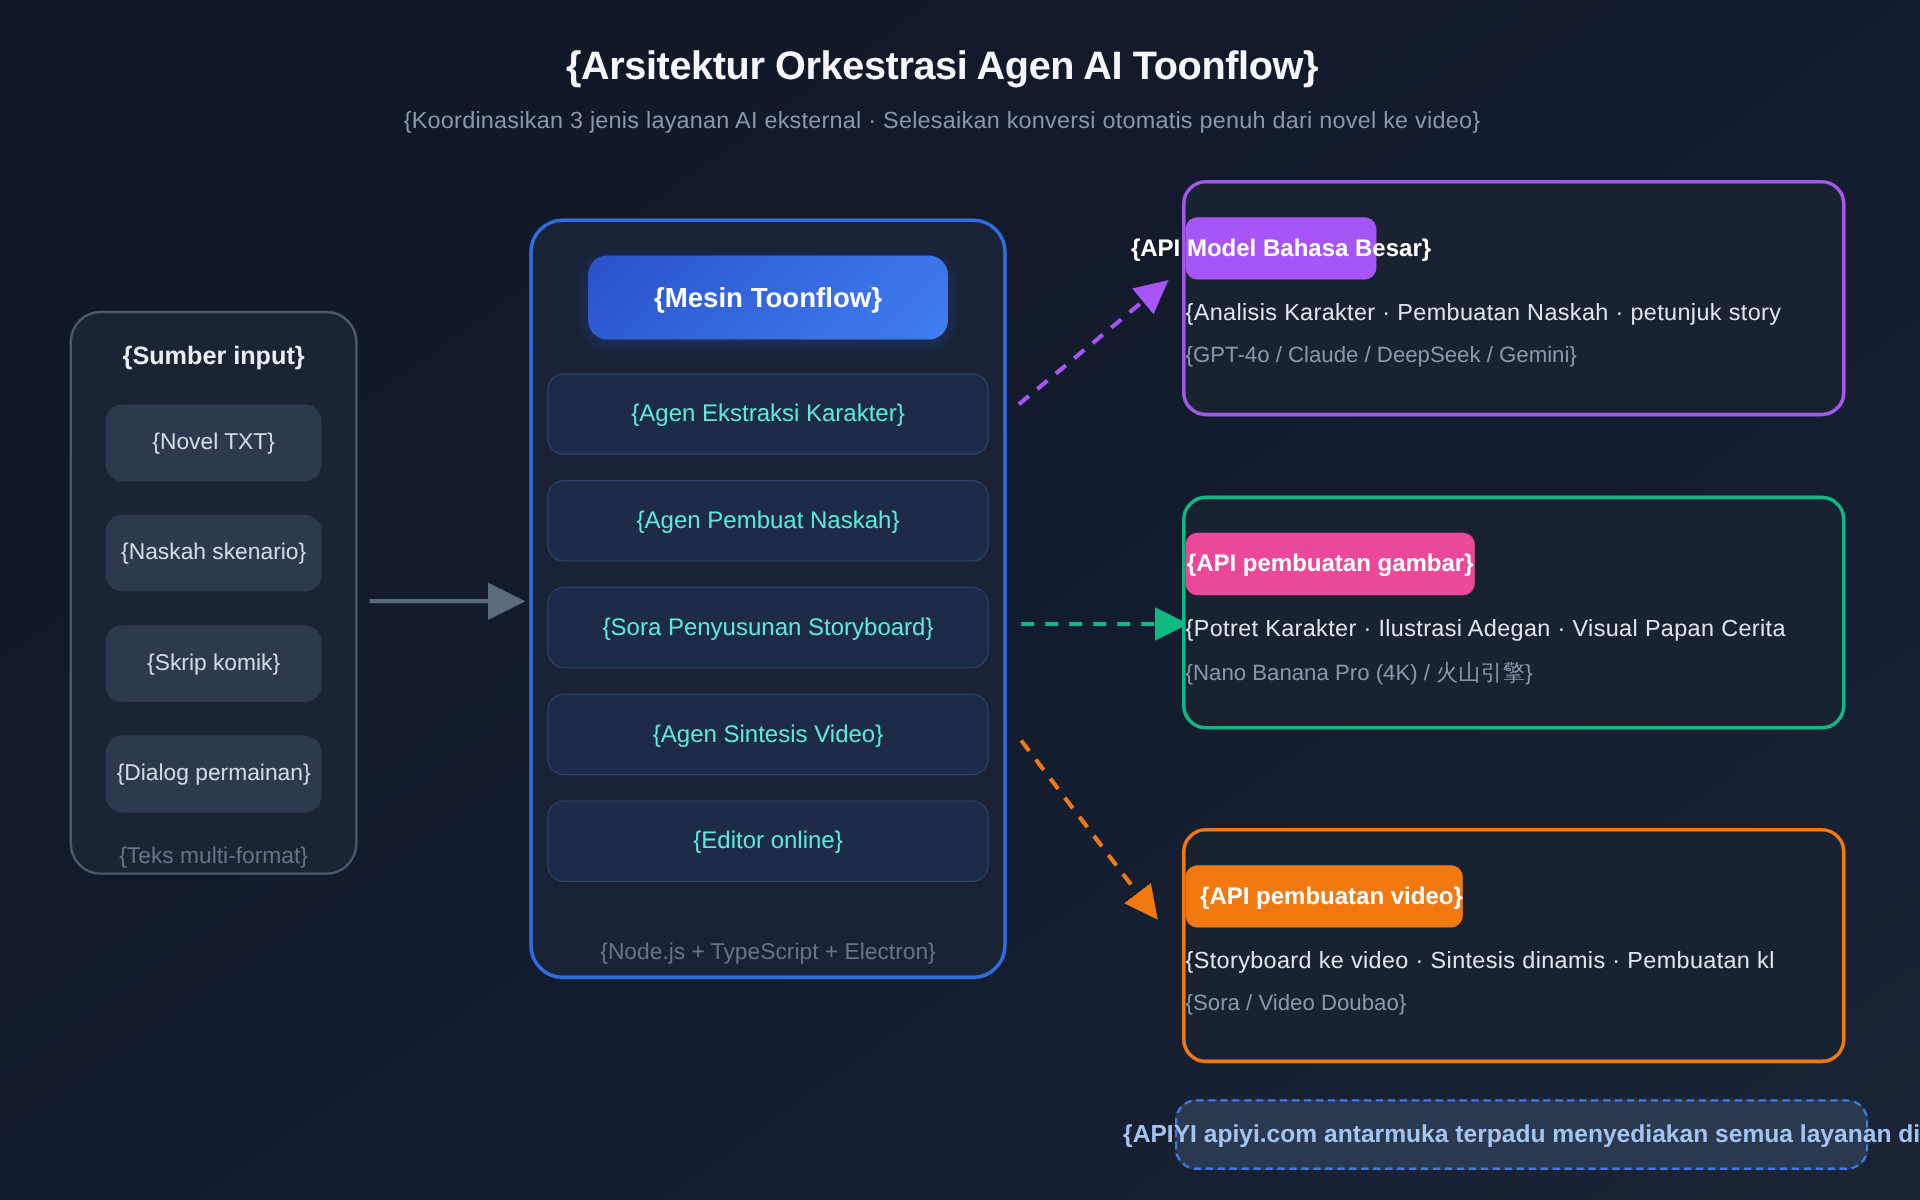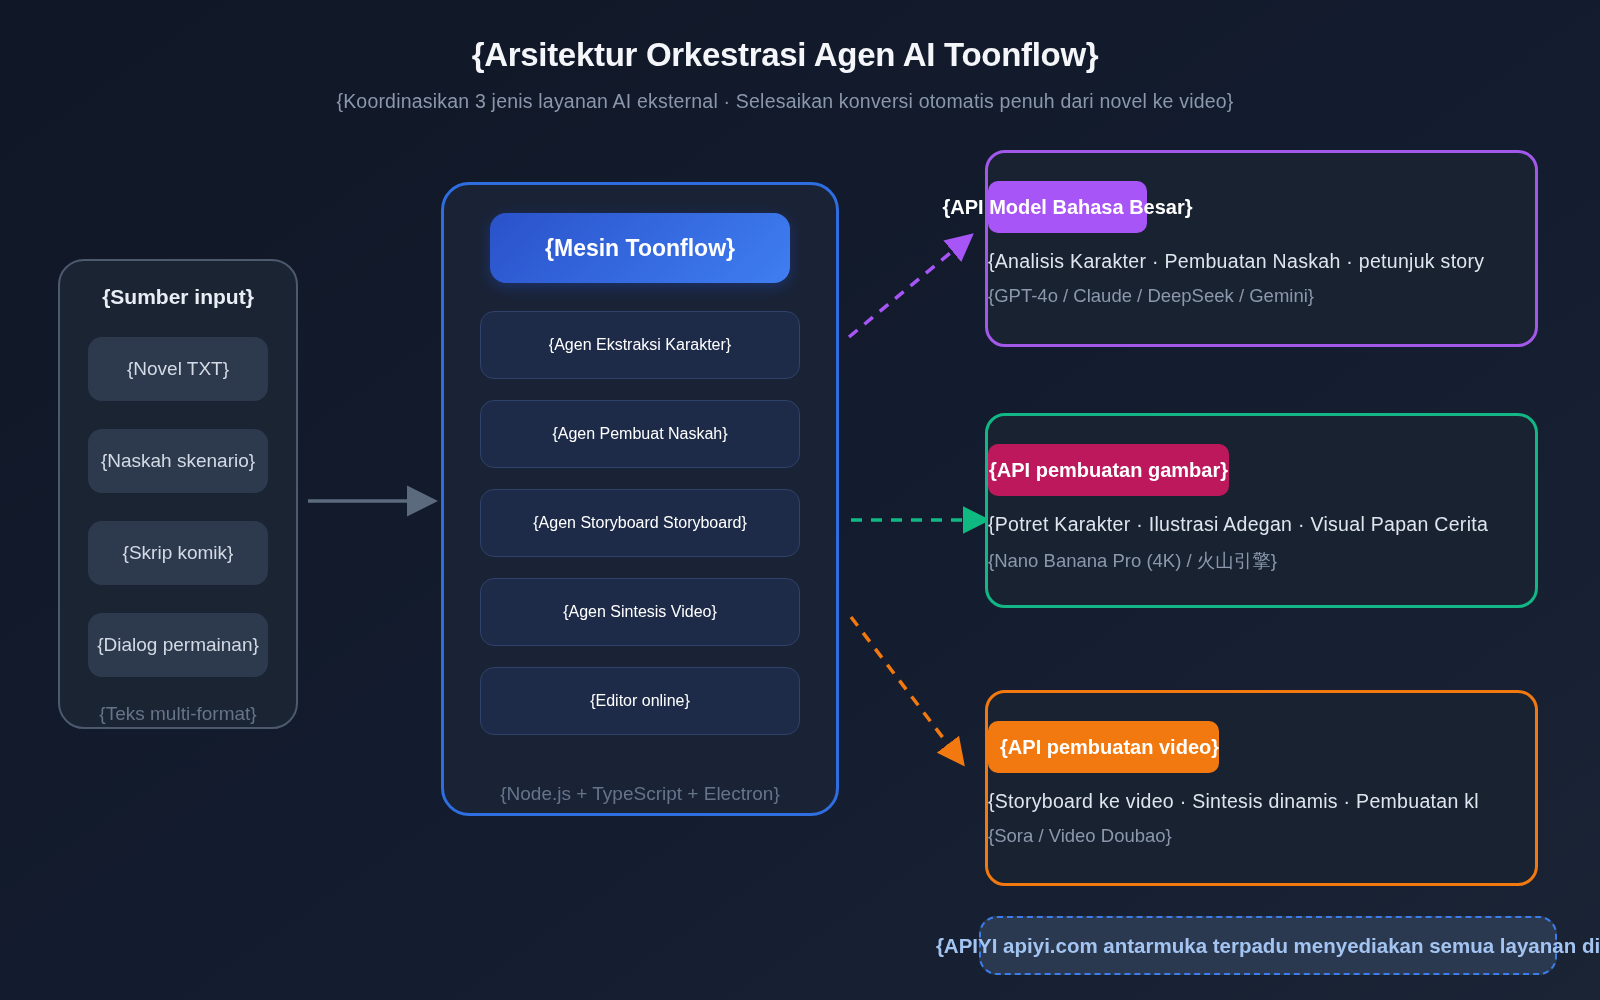--- a/index.html
+++ b/index.html
@@ -37,42 +37,42 @@
   }
   .engine-title{
     margin-top:28px;width:300px;height:70px;border-radius:16px;
     background:linear-gradient(135deg,#2a52ca 0%,#3f7ef2 100%);
     display:flex;align-items:center;justify-content:center;
     color:#ffffff;font-size:23px;font-weight:700;white-space:nowrap;
     box-shadow:0 4px 14px rgba(35,80,200,0.35);
   }
   .engine-items{margin-top:28px;display:flex;flex-direction:column;gap:21px;align-items:center;}
   .engine-item{
-    width:320px;height:68px;box-sizing:border-box;border-radius:14px;
+    width:368px;height:68px;box-sizing:border-box;border-radius:14px;
     background:#1d2b49;border:1.5px solid #2f4269;
     display:flex;align-items:center;justify-content:center;
-    color:#ffffff;font-size:16px;white-space:nowrap;
+    color:#5eead4;font-size:20px;white-space:nowrap;
   }
   .engine-foot{margin-top:48px;font-size:19px;color:#65748a;white-space:nowrap;}
 
   
   .api-panel{
     position:absolute;left:985px;width:553px;box-sizing:border-box;
     border-radius:20px;background:#192231;border:3px solid #888;
     overflow:visible;
   }
   .panel-llm{top:150px;height:197px;border-color:#a259ea;}
   .panel-image{top:413px;height:195px;border-color:#12b785;}
   .panel-video{top:690px;height:196px;border-color:#f2790f;}
   .api-badge{
     margin-top:28px;height:52px;border-radius:10px;
     display:flex;align-items:center;justify-content:center;
   }
   .panel-llm .api-badge{width:159px;background:#a855f7;}
-  .panel-image .api-badge{width:241px;background:#be185d;}
+  .panel-image .api-badge{width:241px;background:#ec4899;}
   .panel-video .api-badge{width:231px;background:#f2790f;justify-content:flex-end;}
   .api-badge span{white-space:nowrap;font-size:20px;font-weight:700;color:#ffffff;}
   .api-desc{margin-top:17px;font-size:19.5px;color:#dee5ee;white-space:nowrap;letter-spacing:0.3px;}
   .api-prov{margin-top:12px;font-size:18.5px;color:#8b98ac;white-space:nowrap;}
 
   
   .footer-pill{
     position:absolute;left:979px;top:916px;width:578px;height:59px;box-sizing:border-box;
     border:2px dashed #3d7ceb;border-radius:18px;background:#2b3950;
     display:flex;align-items:center;justify-content:center;overflow:visible;
@@ -119,21 +119,21 @@
     <div class="input-item">{Dialog permainan}</div>
   </div>
   <div class="input-foot">{Teks multi-format}</div>
 </div>
 
 <div class="engine-panel">
   <div class="engine-title">{Mesin Toonflow}</div>
   <div class="engine-items">
     <div class="engine-item">{Agen Ekstraksi Karakter}</div>
     <div class="engine-item">{Agen Pembuat Naskah}</div>
-    <div class="engine-item">{Agen Storyboard Storyboard}</div>
+    <div class="engine-item">{Sora Penyusunan Storyboard}</div>
     <div class="engine-item">{Agen Sintesis Video}</div>
     <div class="engine-item">{Editor online}</div>
   </div>
   <div class="engine-foot">{Node.js + TypeScript + Electron}</div>
 </div>
 
 <div class="api-panel panel-llm">
   <div class="api-badge">
     <span>{API Model Bahasa Besar}</span>
   </div>

